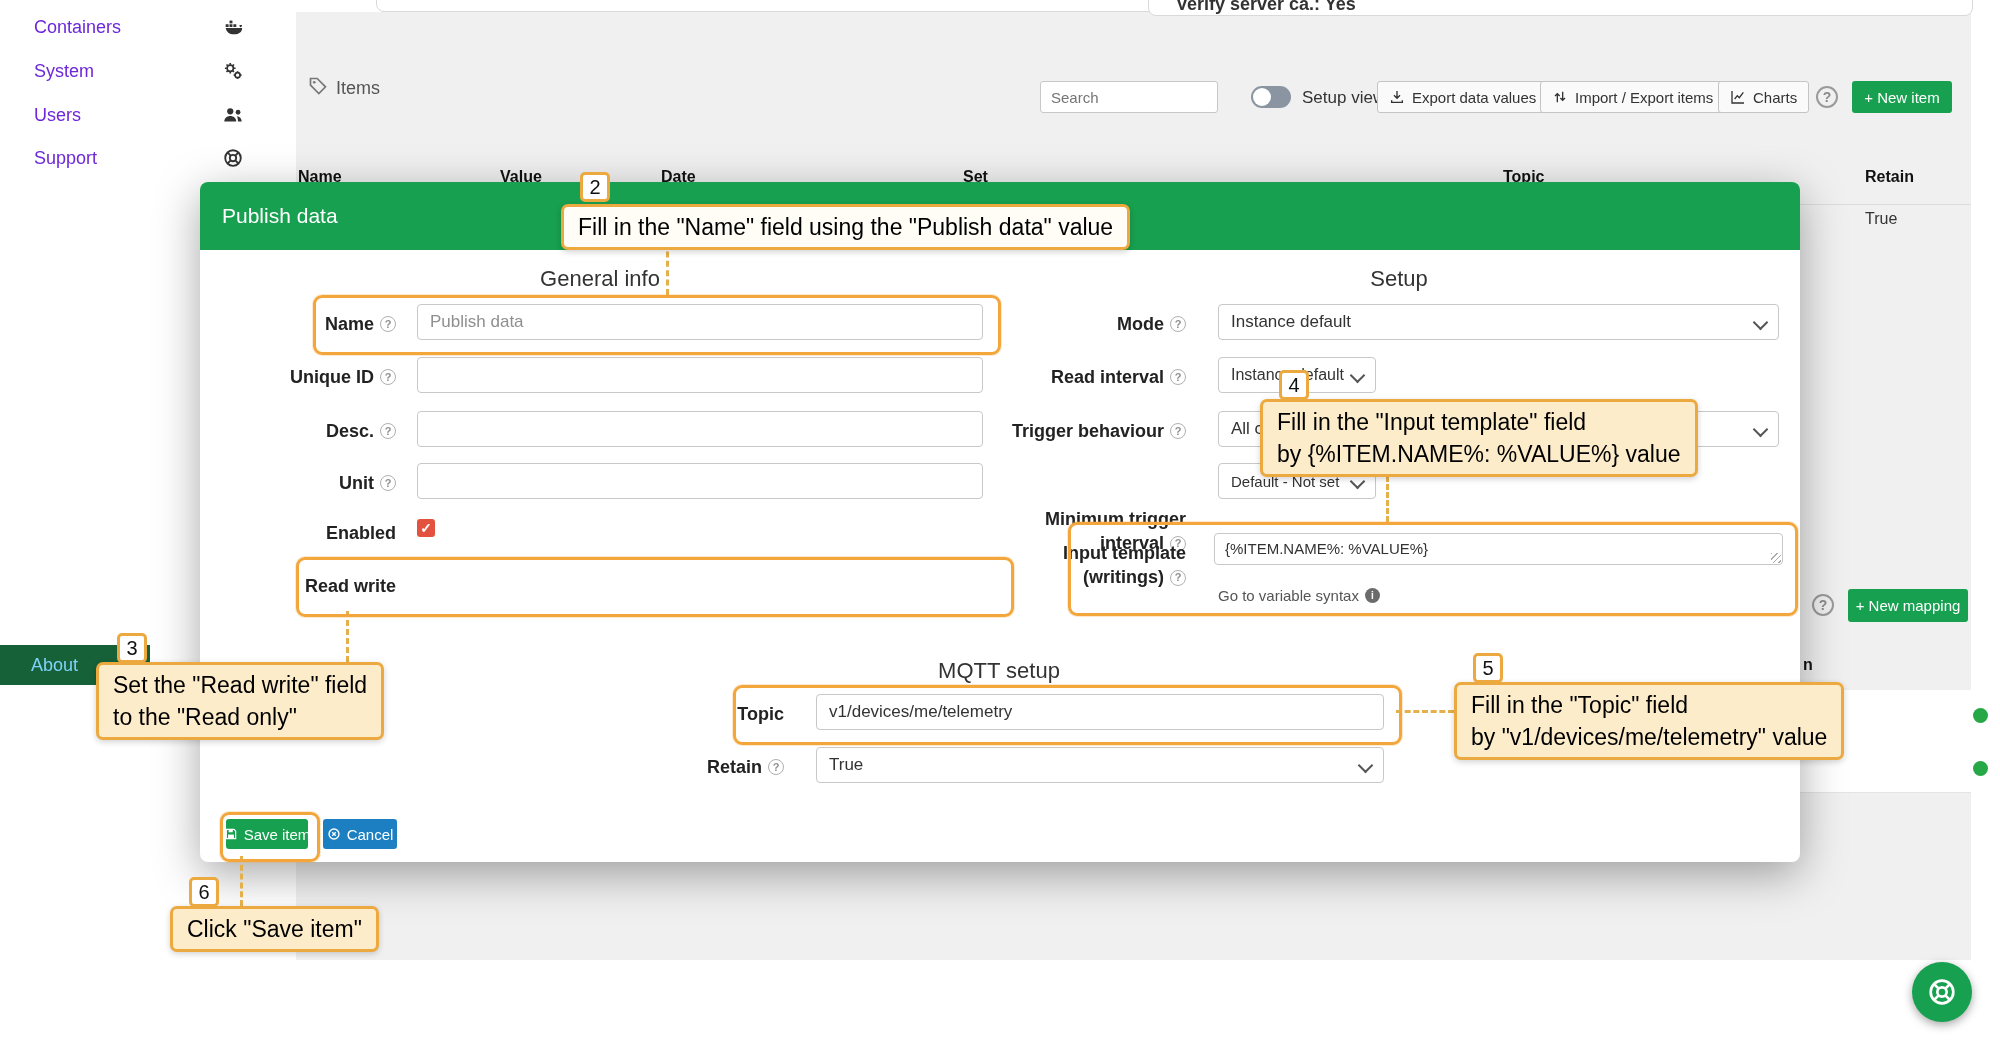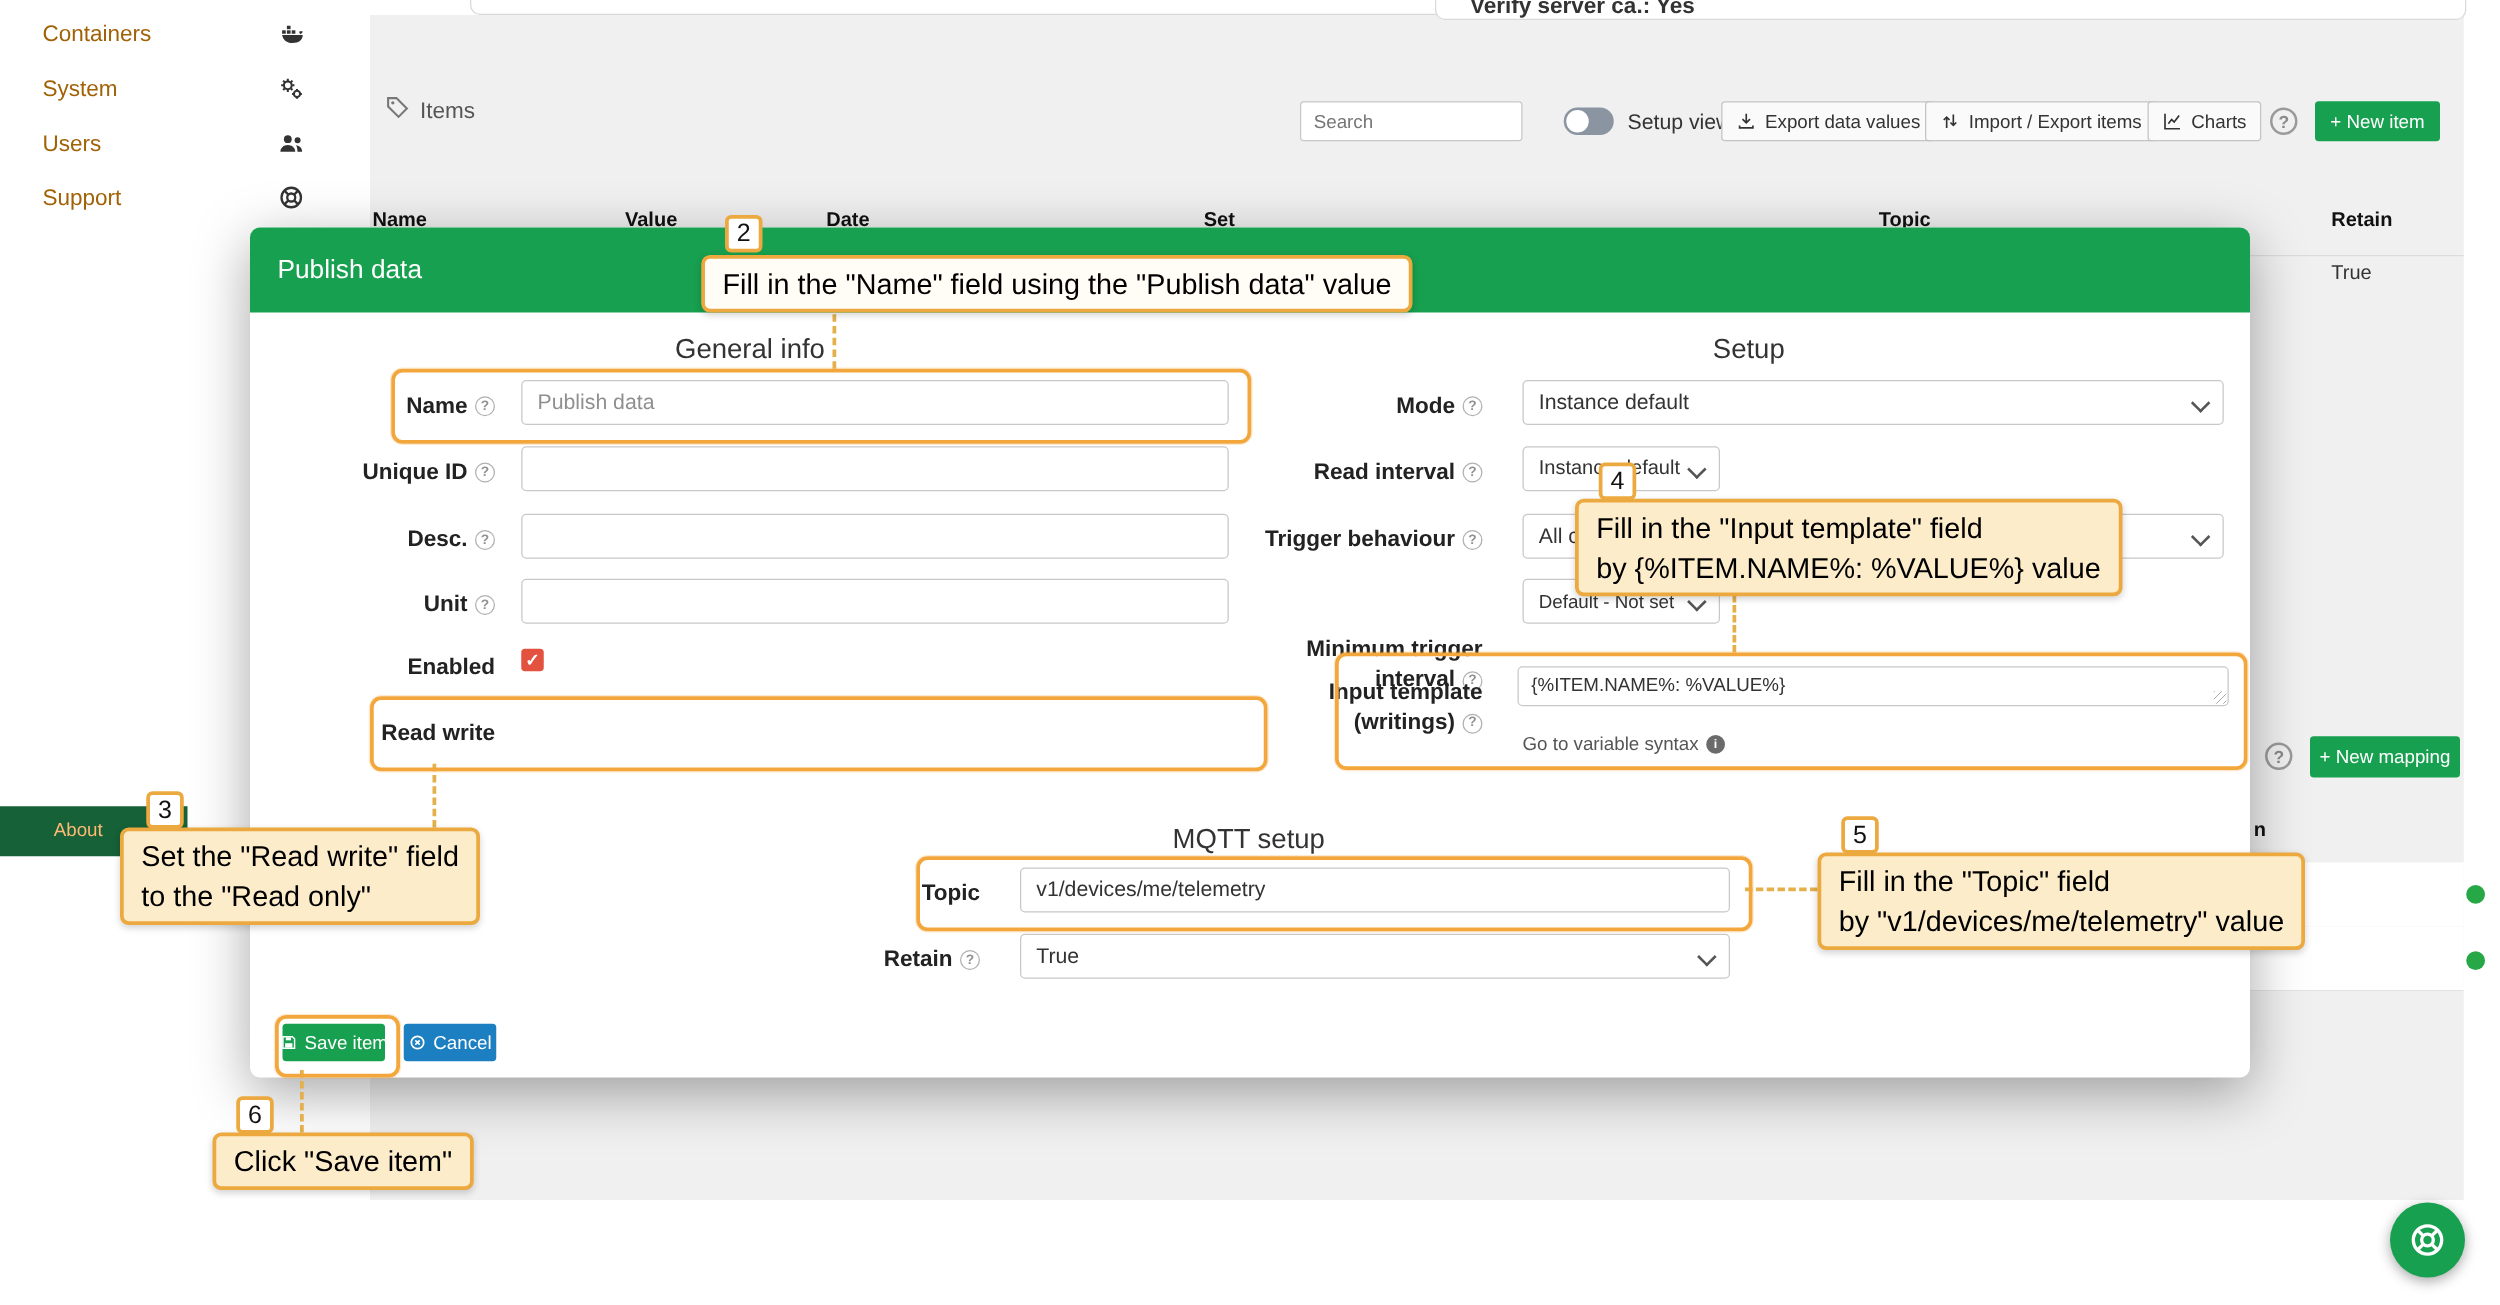--- a/index.html
+++ b/index.html
@@ -6,24 +6,24 @@
   body{width:2000px;height:1044px;overflow:hidden;background:#fff;
        font-family:"Liberation Sans", sans-serif; color:#222;}
   .abs{position:absolute;}
   #stage{position:relative;width:2000px;height:1044px;}
 
   
   .gray-panel{left:296px;top:12px;width:1675px;height:948px;background:#f0f0f0;}
   .top-card{background:#fff;border:1px solid #d9d9d9;border-radius:8px;}
   .verify-text{font-size:18px;font-weight:bold;color:#333;white-space:nowrap;}
 
-  .sb-item-label{font-size:18px;color:#a16207;}
+  .sb-item-label{font-size:18px;color:#6d28d9;}
   .sb-icon{width:22px;height:22px;}
-  .about-bar{left:0;top:645px;width:150px;height:40px;background:#166138;color:#fdba74;
-             font-size:15px;line-height:40px;padding-left:43px;box-sizing:border-box;}
+  .about-bar{left:0;top:645px;width:150px;height:40px;background:#166138;color:#7dd3fc;
+             font-size:18px;line-height:40px;padding-left:31px;box-sizing:border-box;}
 
   .panel-title{font-size:18px;color:#555;}
   .tb-input{box-sizing:border-box;height:32px;border:1px solid #c8c8c8;border-radius:3px;
             background:#fff;font-size:15px;padding:0 10px;color:#333;font-family:inherit;}
   .tb-btn{box-sizing:border-box;height:32px;border:1px solid #c4c4c4;border-radius:3px;
           background:#fafafa;font-size:15px;color:#333;display:flex;align-items:center;
           gap:7px;padding:0 11px;cursor:pointer;white-space:nowrap;}
   .green-btn{box-sizing:border-box;border:none;border-radius:3px;background:#17a04f;color:#fff;
              font-size:15px;display:flex;align-items:center;justify-content:center;gap:6px;
              cursor:pointer;white-space:nowrap;}

